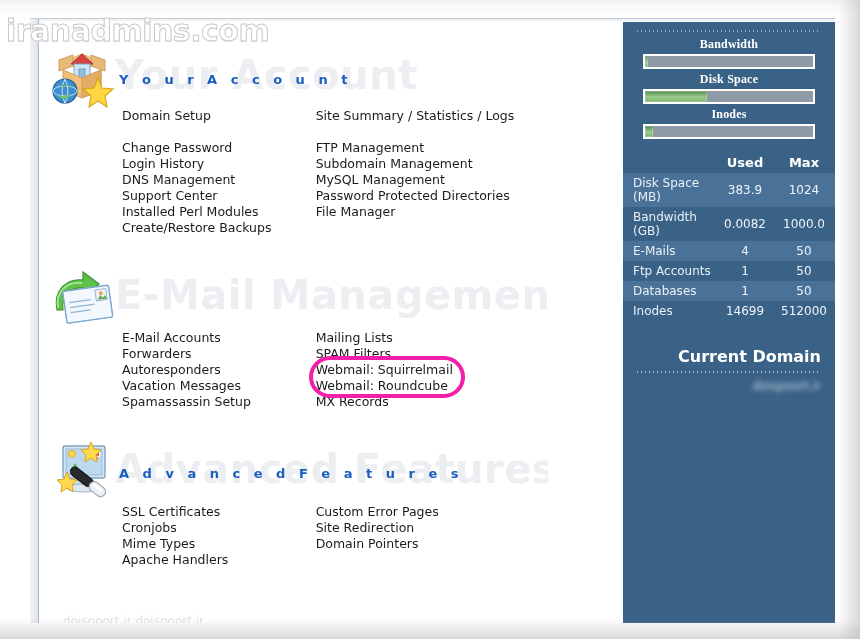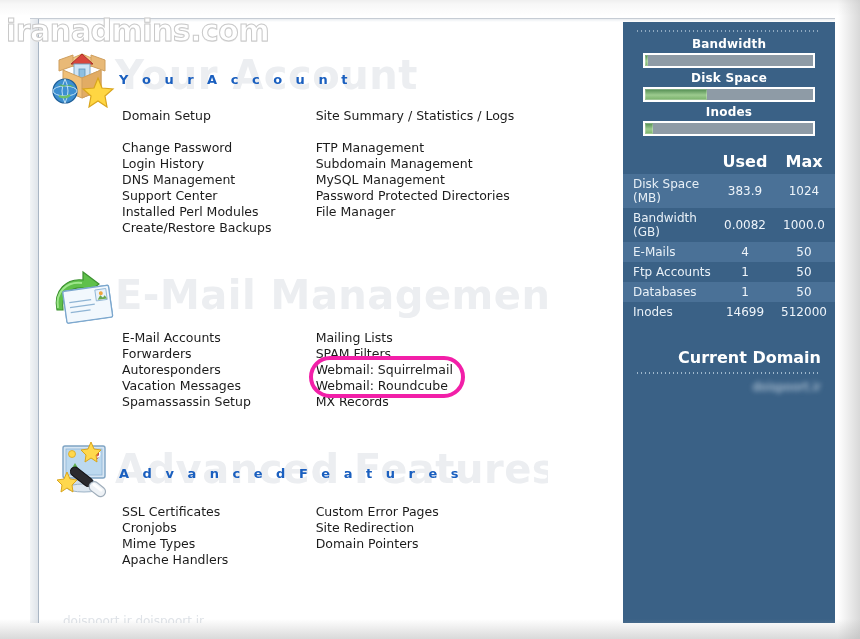--- a/index.html
+++ b/index.html
@@ -182,20 +182,21 @@
     background-image: linear-gradient(to right, #8fa9c0 1px, transparent 1px);
     background-size: 4px 2px;
   }
   .meter-label {
     text-align: center;
     font-size: 12px;
     font-weight: bold;
     color: #ffffff;
     margin-top: 3px;
     letter-spacing: 0.2px;
+    font-family: Liberation Serif, serif;
   }
   .meter {
     margin: 2px auto 0 auto;
     width: 172px;
     height: 15px;
     border: 2px solid #ffffff;
     background: #8e9ba6;
     box-sizing: border-box;
     overflow: hidden;
   }
@@ -205,21 +206,21 @@
     box-shadow: inset 0 0 0 1px rgba(255,255,255,0.25);
   }
 
   .sb-table {
     margin-top: 14px;
     width: 212px;
     border-collapse: collapse;
     font-size: 12px;
   }
   .sb-table th {
-    font-size: 16px;
+    font-size: 13px;
     font-weight: bold;
     color: #ffffff;
     padding: 2px 0 3px 0;
     text-align: center;
   }
   .sb-table th.lbl { text-align: left; padding-left: 10px; }
   .sb-table td {
     padding: 3px 0;
     color: #eef4fa;
     text-align: center;

